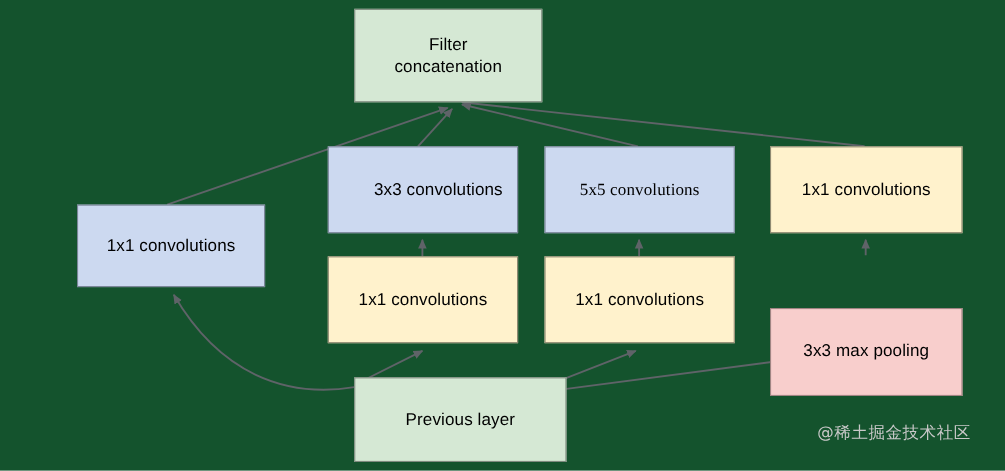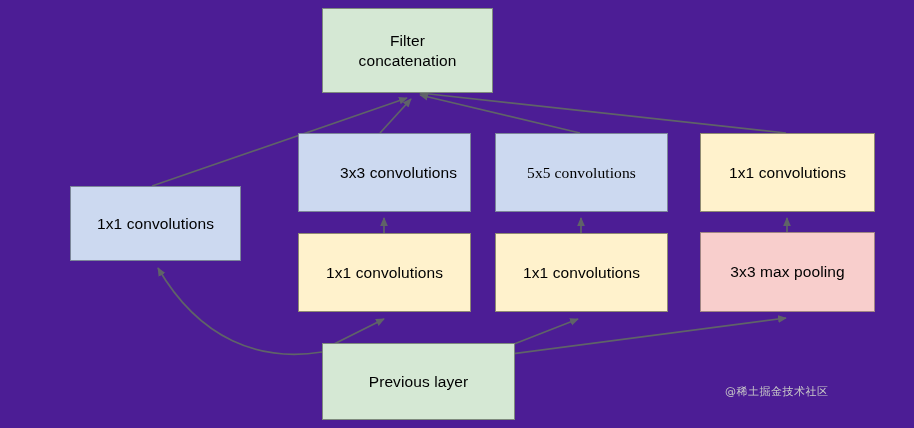--- a/index.html
+++ b/index.html
@@ -8,21 +8,21 @@
     padding: 0;
     background: #ffffff;
   }
   body {
     font-family: "Liberation Sans", sans-serif;
   }
   #diagram-canvas {
     position: relative;
     width: 914px;
     height: 428px;
-    background: #4c1d95;
+    background: #14532d;
     overflow: hidden;
   }
   #edges-layer {
     position: absolute;
     left: 0;
     top: 0;
     width: 914px;
     height: 428px;
   }
   .node {
@@ -36,37 +36,37 @@
     font-size: 15.5px;
     line-height: 1.25;
     color: #000000;
     letter-spacing: 0.1px;
     z-index: 2;
     white-space: pre-line;
   }
   .node-green { background: #d5e8d4; border-color: #7e8a7e; }
   .node-blue  { background: #ccd9f0; border-color: #7b8699; }
   .node-yellow{ background: #fff2cc; border-color: #8f8a72; }
-  .node-red   { background: #f8cecc; border-color: #a08583; }
+  .node-red   { background: #f8cecc; border-color: #a08583; margin-top: 48px; }
 
   #filter-concat { left: 322px; top: 8px;   width: 171px; height: 85px; }
   #left-1x1      { left: 70px;  top: 186px; width: 171px; height: 75px; }
   #conv-3x3      { left: 298px; top: 133px; width: 173px; height: 79px; padding-left: 28px; }
   #conv-5x5      { left: 495px; top: 133px; width: 173px; height: 79px; font-family: Liberation Serif, serif; }
   #right-1x1     { left: 700px; top: 133px; width: 175px; height: 79px; }
   #reduce-3x3    { left: 298px; top: 233px; width: 173px; height: 79px; }
   #reduce-5x5    { left: 495px; top: 233px; width: 173px; height: 79px; }
   #max-pool      { left: 700px; top: 232px; width: 175px; height: 80px; }
   #prev-layer    { left: 322px; top: 343px; width: 193px; height: 77px; }
 
   #watermark {
     position: absolute;
-    left: 725px;
+    left: 743px;
     top: 384px;
-    font-size: 11px;
+    font-size: 15px;
     color: #c8c8c8;
     z-index: 3;
     font-family: "DejaVu Sans", sans-serif;
     letter-spacing: 0.5px;
     user-select: none;
   }
 </style>
 </head>
 <body>
 

